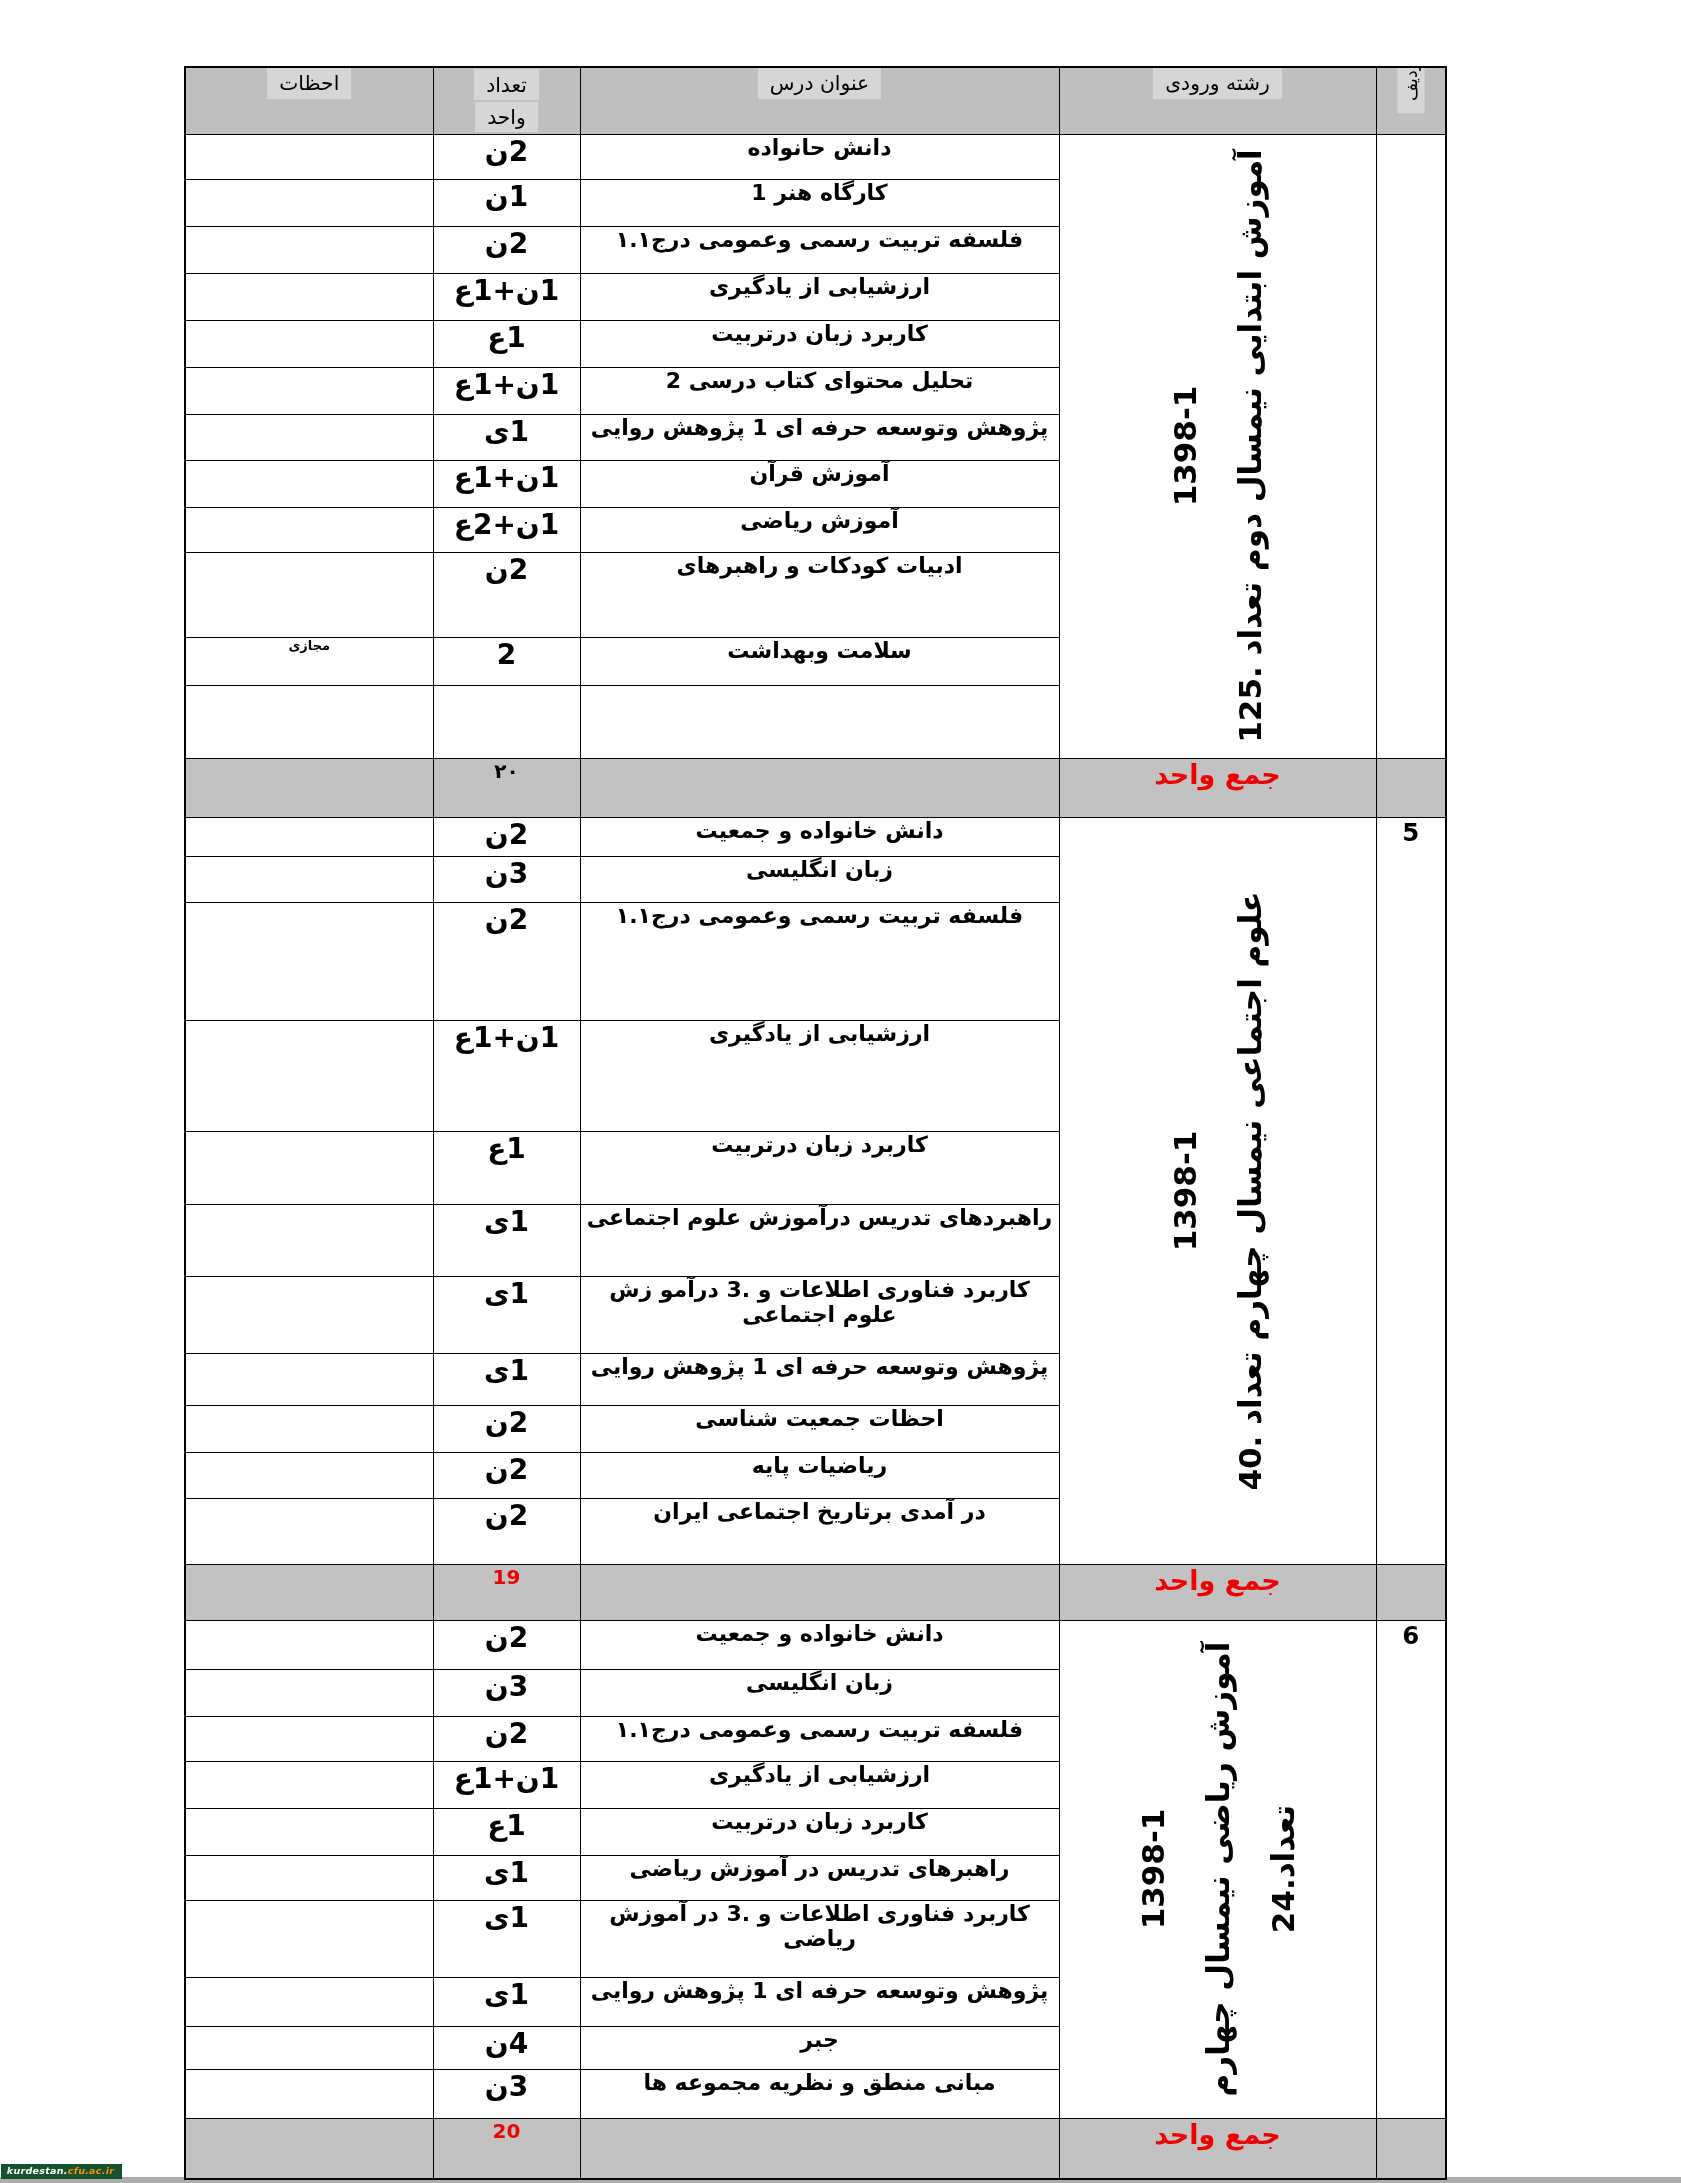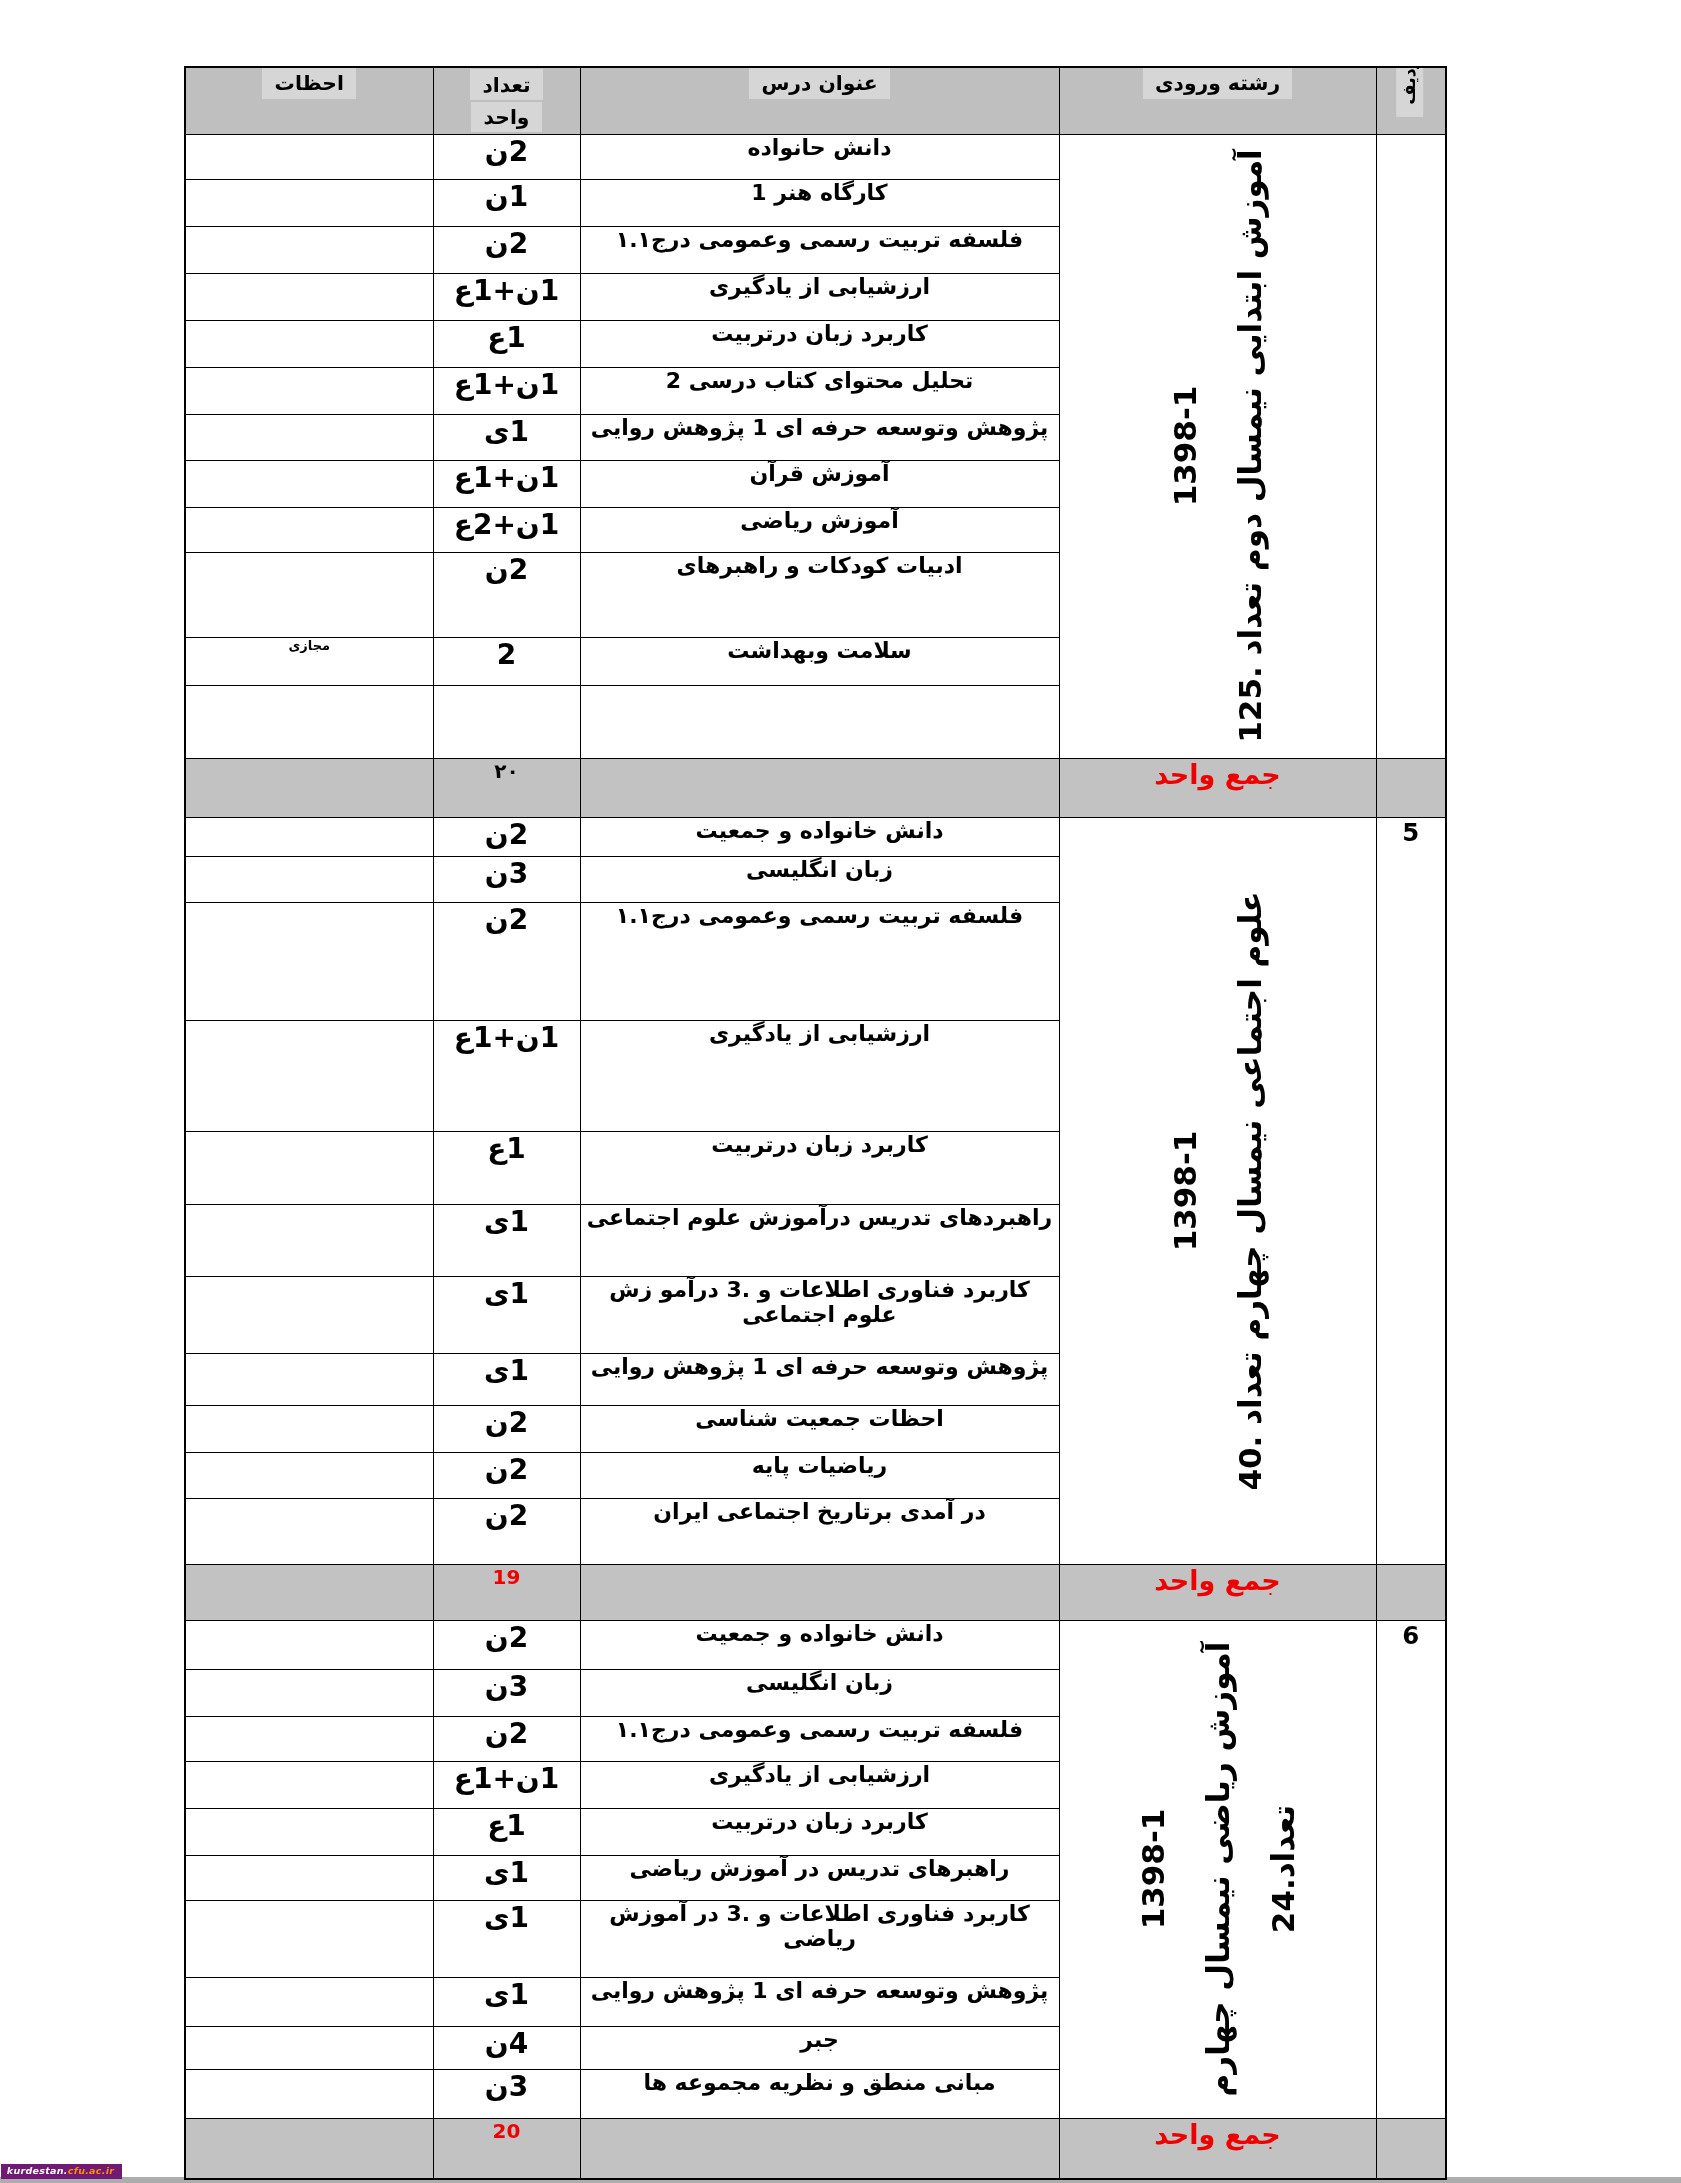--- a/index.html
+++ b/index.html
@@ -13,21 +13,21 @@
     position:absolute;left:184px;top:66px;width:1261px;
     border-collapse:collapse;table-layout:fixed;z-index:1;
     background:#ffffff;
   }
   #grid td,#grid th{
     border:1.4px solid #000;padding:0;vertical-align:top;overflow:hidden;
   }
   #grid{border:2px solid #000;}
   th.hd{
     background:#bfbfbf;text-align:center;vertical-align:middle;
-    font-size:20.3px;font-weight:bold;color:#000;direction:rtl;
+    font-size:20.3px;font-weight:normal;color:#000;direction:rtl;
   }
   .hl{background:#d6d6d6;padding:3.4px 12.2px;display:inline-block;}
   .hd-units div{margin:1.4px 0;}
   .rot-h{display:inline-block;transform:rotate(-90deg);white-space:nowrap;font-size:17.6px;}
   td.course{font-size:22px;font-weight:bold;text-align:center;padding:11px 12.2px 0 12.2px;direction:rtl;color:#000;}
   td.units{font-size:28px;font-weight:bold;text-align:center;padding-top:9.5px;direction:rtl;color:#000;}
   td.note{font-size:13px;font-weight:bold;text-align:center;padding-top:11px;direction:rtl;color:#000;}
   td.rowno{font-size:24.4px;font-weight:bold;text-align:center;padding-top:8.1px;color:#000;}
   td.major{position:relative;}
   .rot{
@@ -40,21 +40,21 @@
   .total-label{color:#ee0000;font-size:27px;font-weight:bold;text-align:center;padding-top:9.5px;direction:rtl;}
   .total-units{font-size:20px;font-weight:bold;text-align:center;padding-top:11px;direction:rtl;}
   .red{color:#ee0000;text-align:center;}
   
   #bottom-strip{
     position:absolute;left:0;top:2177px;width:1682px;height:6.1px;
     background:#adadad;z-index:0;
   }
   #watermark{
     position:absolute;left:1.4px;top:2164px;z-index:3;
-    background:#701a75;color:#ffffff;
+    background:#14532d;color:#ffffff;
     font-style:italic;font-weight:bold;font-size:9.5px;
     padding:1.4px 8.1px 2.7px 5.4px;letter-spacing:0.3px;
   }
   #watermark .orange{color:#ff9000;}
 </style>
 </head>
 <body>
 
 <table id="grid" dir="rtl">
   <colgroup>

